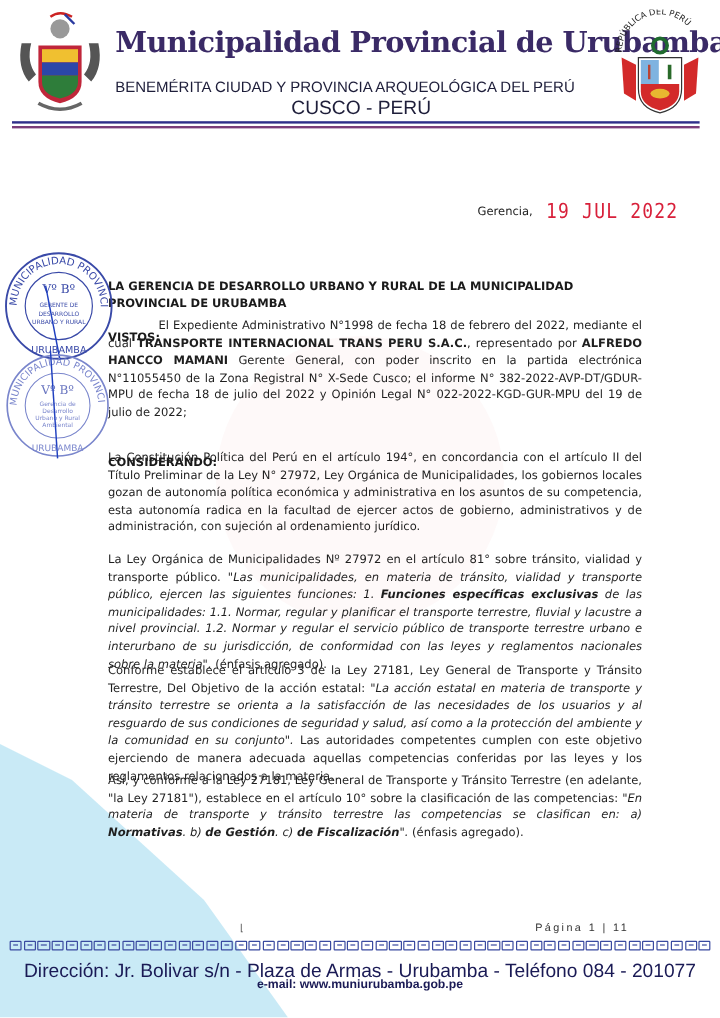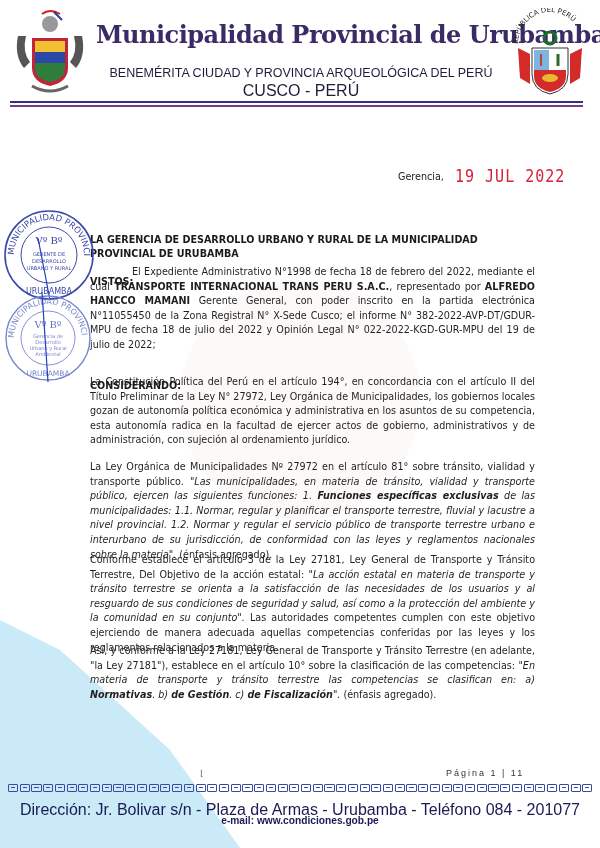--- a/index.html
+++ b/index.html
@@ -15,21 +15,21 @@
     
     .header { position: absolute; left: 0; top: 0; width: 600px; height: 106px; }
     .crest-left { position: absolute; left: 14px; top: 6px; width: 72px; height: 92px; }
     .crest-right { position: absolute; left: 508px; top: 8px; width: 84px; height: 92px; }
     .muni-title {
       position: absolute; left: 96px; top: 20px; width: 410px; text-align: center;
       font-family: "DejaVu Serif", serif; font-weight: bold; font-size: 24px; color: #3a2a66;
       letter-spacing: -0.5px; white-space: nowrap;
     }
     .muni-sub1 {
-      position: absolute; left: 96px; top: 66px; width: 410px; text-align: center;
+      position: absolute; left: 96px; top: 66px; width: 410px; 
       font-family: "Liberation Sans", sans-serif; font-size: 12.5px; color: #1e1e3a; white-space: nowrap;
     }
     .muni-sub2 {
       position: absolute; left: 96px; top: 82px; width: 410px; text-align: center;
       font-family: "Liberation Sans", sans-serif; font-size: 16px; color: #1e1e3a;
     }
     .rule-top { position: absolute; left: 10px; top: 101px; width: 573px; height: 2px; background: #2f2f8a; }
     .rule-bot { position: absolute; left: 10px; top: 105px; width: 573px; height: 2px; background: #7a3d7a; }
 
     
@@ -220,14 +220,14 @@
       <span></span>
       <span></span>
       <span></span>
       <span></span>
       <span></span>
       <span></span>
       <span></span>
       <span></span>
   </div>
   <div class="addr">Dirección: Jr. Bolivar s/n - Plaza de Armas - Urubamba - Teléfono 084 - 201077</div>
-  <div class="email">e-mail: www.condiciones.gob.pe</div>
+  <div class="email">e-mail: www.muniurubamba.gob.pe</div>
 </div>
 
 </body></html>

